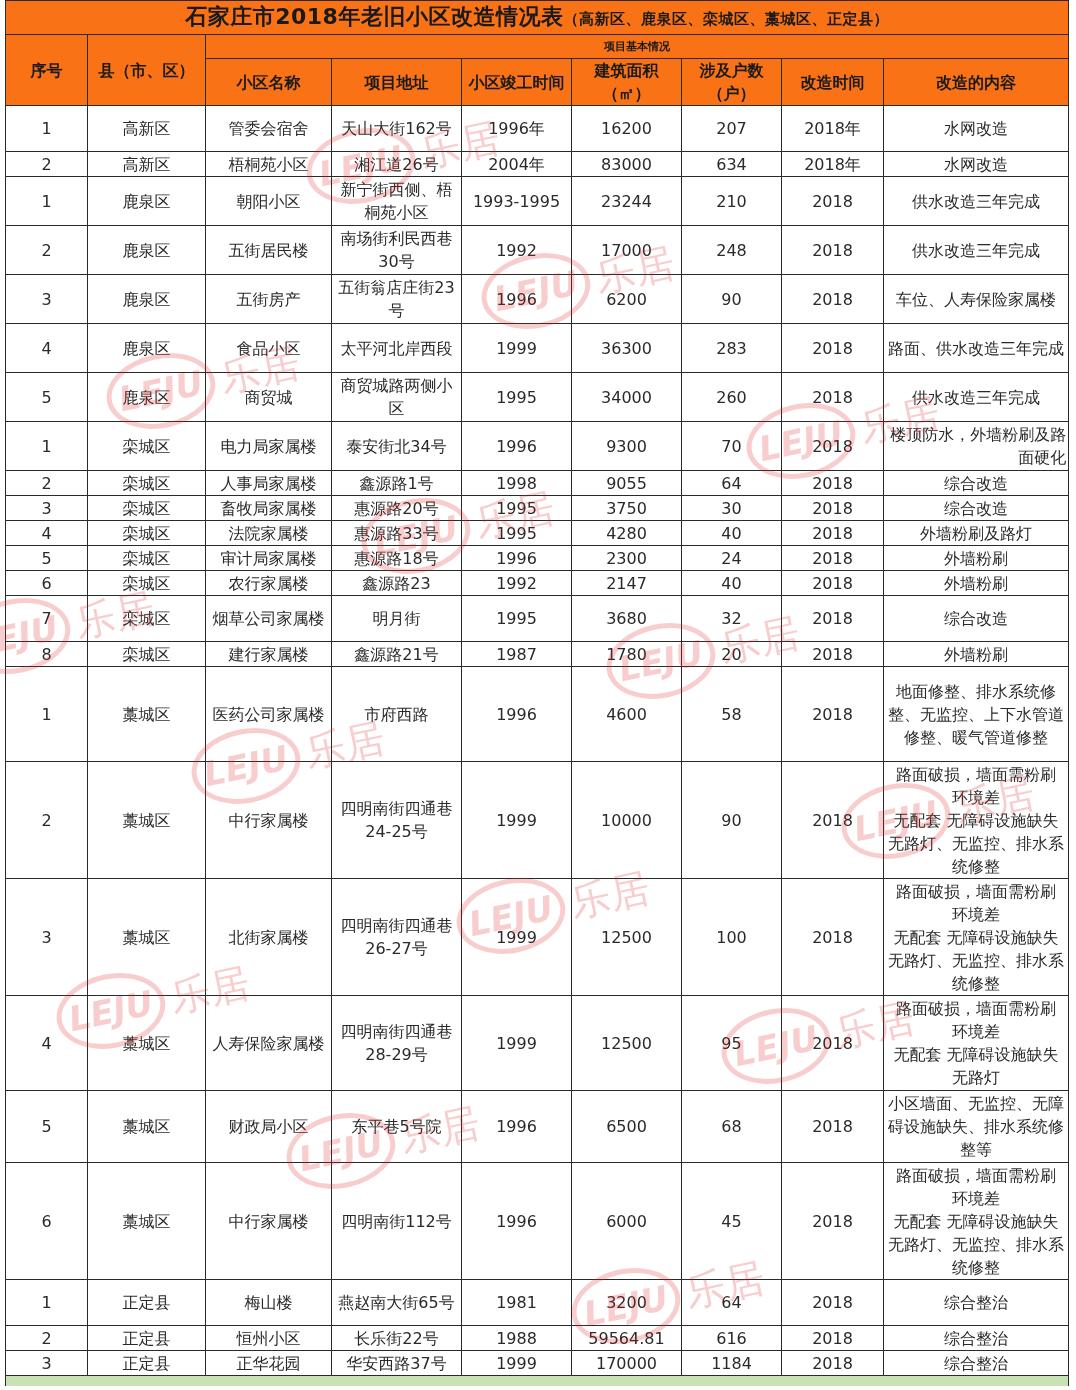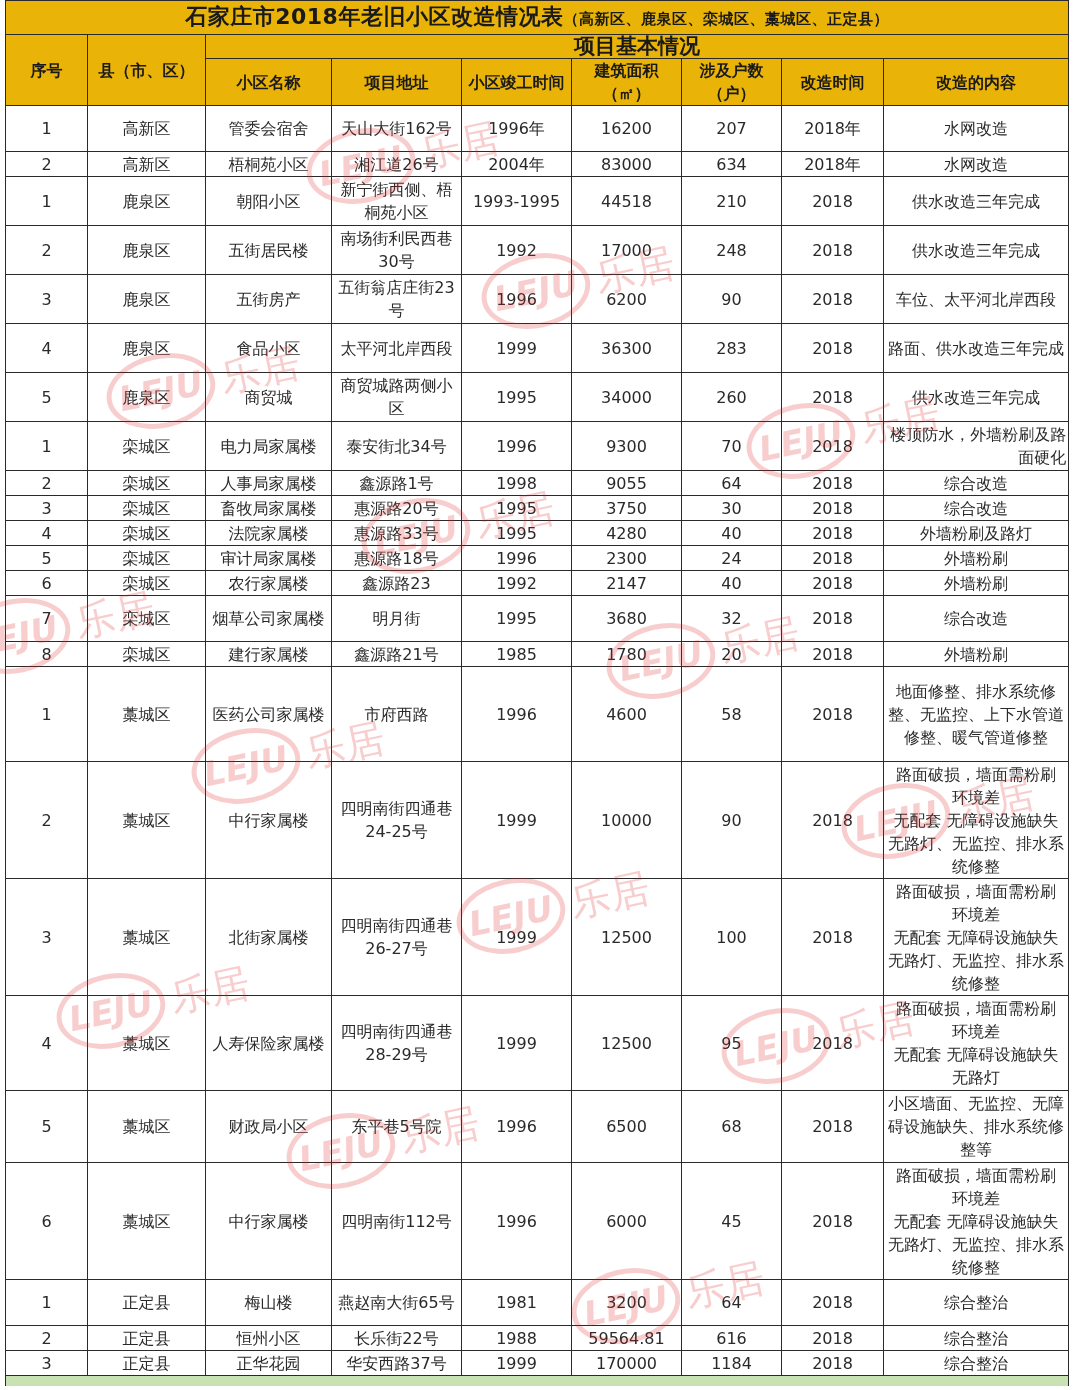--- a/index.html
+++ b/index.html
@@ -1,25 +1,25 @@
 <!DOCTYPE html>
 <html><head>
 <meta charset="utf-8">
 <style>
   html, body { margin:0; padding:0; background:#ffffff; }
   body { width:1076px; height:1390px; overflow:hidden; position:relative;
          font-family:"DejaVu Sans","Liberation Sans",sans-serif; color:#222; }
   table { border-collapse:collapse; position:absolute; left:5px; top:0; width:1063px; table-layout:fixed; }
   td, th { border:1.5px solid #2a2a2a; text-align:center; vertical-align:middle;
            font-size:16px; line-height:23px; padding:0 2px; font-weight:normal; color:#2a2a2a; }
-  .green { background:#eab308; }
+  .green { background:#f97316; }
   .title-cell { height:33px; font-size:22px; font-weight:bold; color:#1a1a1a; letter-spacing:0.5px; }
   .title-sub { font-size:15px; font-weight:bold; }
   .hdr { font-weight:bold; font-size:16px; color:#1a1a1a; }
-  .group-hdr { height:22px; font-size:21px; }
+  .group-hdr { height:22px; font-size:11px; }
   .footer-row td { height:10px; background:#c9e2b4; border-bottom:none; }
   .wm { position:absolute; pointer-events:none; opacity:0.22; color:#e02020; }
   .wm .ring { display:inline-block; border:5px solid #e02020; border-radius:50%;
               width:100px; height:64px; line-height:64px; text-align:center;
               font-weight:bold; font-size:34px; font-style:italic; font-family:"DejaVu Sans",sans-serif; vertical-align:middle; }
   .wm .cn { font-size:40px; margin-left:6px; vertical-align:middle; }
 </style>
 </head>
 <body>
 
@@ -78,21 +78,21 @@
         <td>634</td>
         <td>2018年</td>
         <td style="white-space: pre-line;">水网改造</td>
       </tr>
       <tr style="height: 49px;">
         <td>1</td>
         <td>鹿泉区</td>
         <td>朝阳小区</td>
         <td>新宁街西侧、梧桐苑小区</td>
         <td>1993-1995</td>
-        <td>44518</td>
+        <td>23244</td>
         <td>210</td>
         <td>2018</td>
         <td style="white-space: pre-line;">供水改造三年完成</td>
       </tr>
       <tr style="height: 49px;">
         <td>2</td>
         <td>鹿泉区</td>
         <td>五街居民楼</td>
         <td>南场街利民西巷30号</td>
         <td>1992</td>
@@ -103,21 +103,21 @@
       </tr>
       <tr style="height: 49px;">
         <td>3</td>
         <td>鹿泉区</td>
         <td>五街房产</td>
         <td>五街翁店庄街23号</td>
         <td>1996</td>
         <td>6200</td>
         <td>90</td>
         <td>2018</td>
-        <td style="white-space: pre-line;">车位、太平河北岸西段</td>
+        <td style="white-space: pre-line;">车位、人寿保险家属楼</td>
       </tr>
       <tr style="height: 49px;">
         <td>4</td>
         <td>鹿泉区</td>
         <td>食品小区</td>
         <td>太平河北岸西段</td>
         <td>1999</td>
         <td>36300</td>
         <td>283</td>
         <td>2018</td>
@@ -209,21 +209,21 @@
         <td>3680</td>
         <td>32</td>
         <td>2018</td>
         <td style="white-space: pre-line;">综合改造</td>
       </tr>
       <tr style="height: 25px;">
         <td>8</td>
         <td>栾城区</td>
         <td>建行家属楼</td>
         <td>鑫源路21号</td>
-        <td>1985</td>
+        <td>1987</td>
         <td>1780</td>
         <td>20</td>
         <td>2018</td>
         <td style="white-space: pre-line;">外墙粉刷</td>
       </tr>
       <tr style="height: 95px;">
         <td>1</td>
         <td>藁城区</td>
         <td>医药公司家属楼</td>
         <td>市府西路</td>

